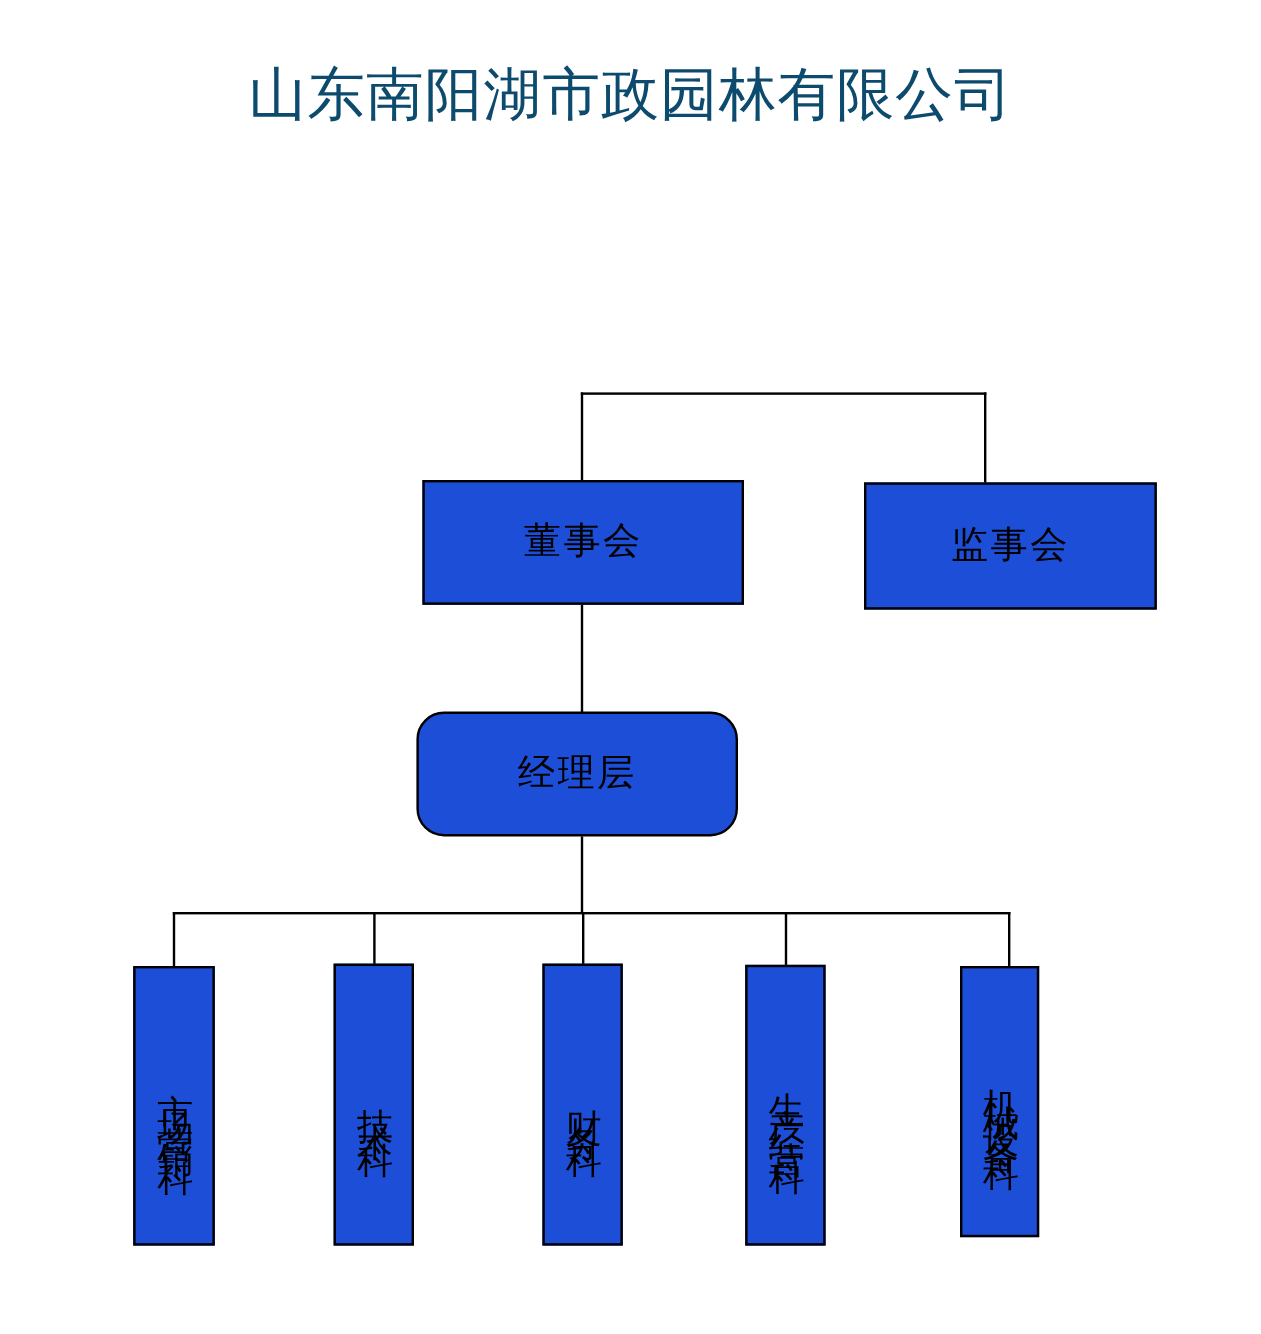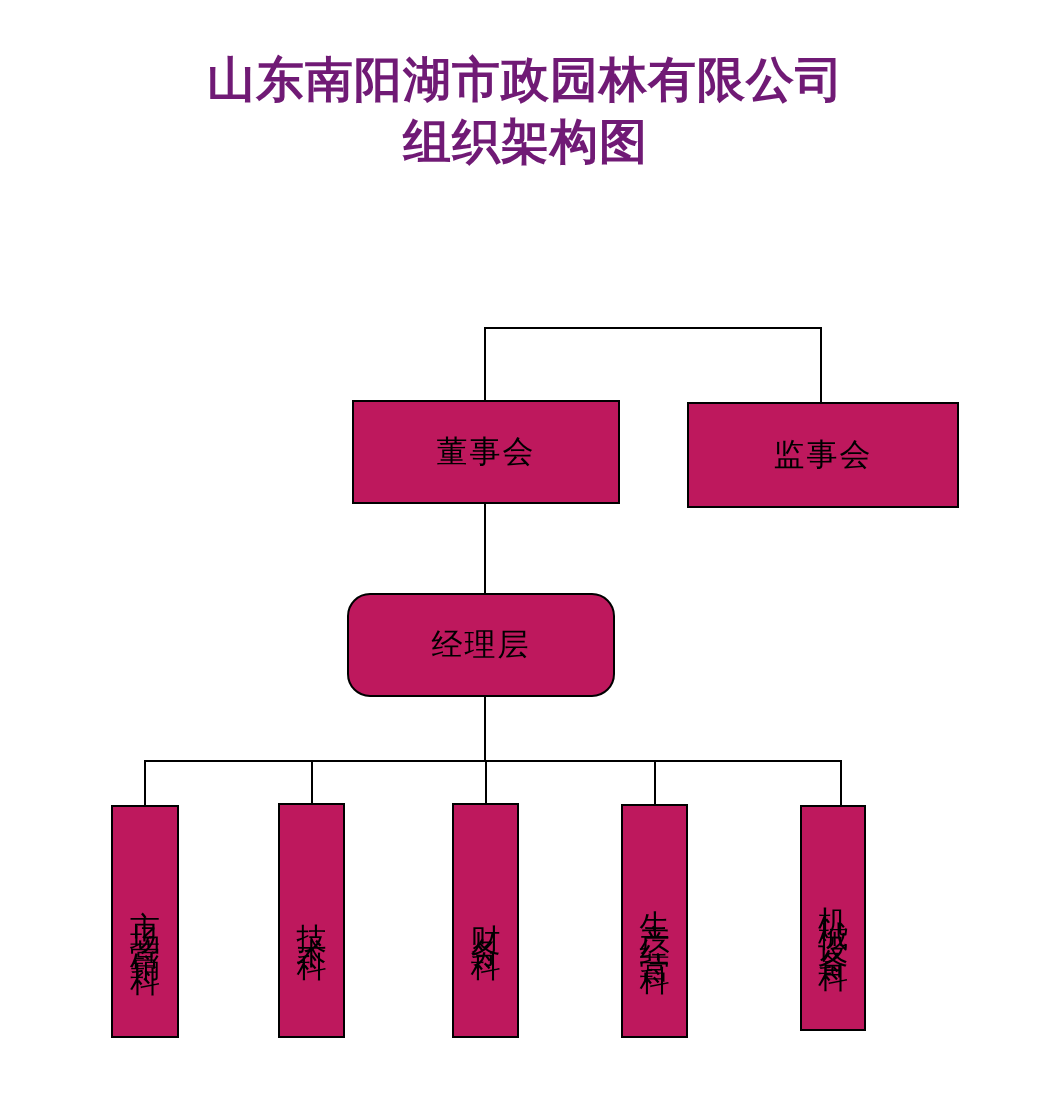--- a/index.html
+++ b/index.html
@@ -23,36 +23,36 @@
   
   .title-block {
     position: absolute;
     left: 0;
     top: 48px;
     width: 1051px;
     text-align: center;
   }
   .title-line {
     font-family: "DejaVu Serif", "Liberation Serif", serif;
-    font-weight: bold;
+    font-weight: normal;
     font-size: 47px;
     line-height: 62px;
     letter-spacing: 1px;
-    color: #701a75;
+    color: #0c4a6e;
     white-space: nowrap;
   }
   .title-line.line1 { font-size: 48px; }
   .title-line.line2 { font-size: 48px; }
 
   
   .node-box {
     position: absolute;
     box-sizing: border-box;
     border: 2px solid #000000;
-    background: #be185d;
+    background: #1d4ed8;
     display: flex;
     align-items: center;
     justify-content: center;
     color: #000000;
     z-index: 3;
   }
   .node-label {
     font-family: "DejaVu Serif", "Liberation Serif", serif;
     font-size: 31px;
     letter-spacing: 2px;
@@ -90,34 +90,33 @@
     z-index: 1;
   }
 </style>
 </head>
 <body>
 
 <div id="chart-canvas">
 
   <div class="title-block">
     <div class="title-line line1">山东南阳湖市政园林有限公司</div>
-    <div class="title-line line2">组织架构图</div>
   </div>
 
   <div class="line-h" style="left:484px; top:327px; width:338px;"></div>
 
   <div class="line-v" style="left:484px; top:327px; height:75px;"></div>
 
   <div class="line-v" style="left:820px; top:327px; height:77px;"></div>
 
   <div class="node-box" style="left:352px; top:400px; width:268px; height:104px;">
     <span class="node-label">董事会</span>
   </div>
 
-  <div class="node-box" style="left:687px; top:402px; width:272px; height:106px;align-items:center;">
+  <div class="node-box" style="left:720px; top:402px; width:244px; height:106px;align-items:center;">
     <span class="node-label">监事会</span>
   </div>
 
   <div class="line-v" style="left:484px; top:504px; height:90px;"></div>
 
   <div class="node-box" style="left:347px; top:593px; width:268px; height:104px;border-radius:23px;">
     <span class="node-label">经理层</span>
   </div>
 
   <div class="line-v" style="left:484px; top:697px; height:64px;"></div>

